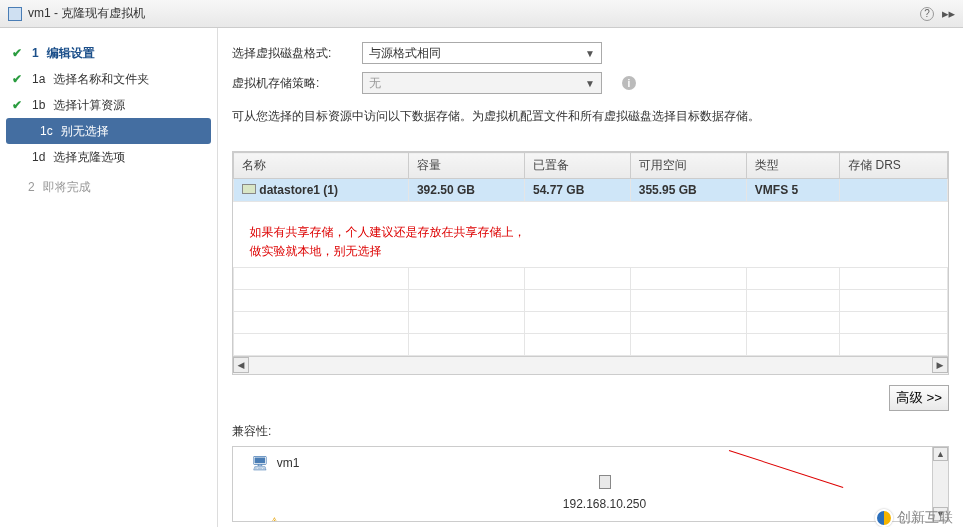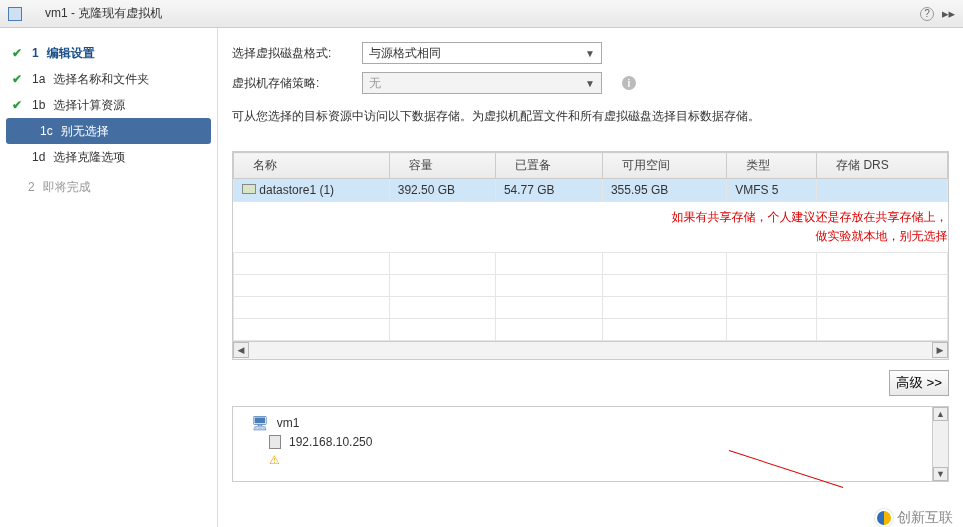--- a/index.html
+++ b/index.html
@@ -1,54 +1,54 @@
 <!DOCTYPE html>
 <html><head>
 <meta charset="utf-8">
 <style>
   * { box-sizing: border-box; margin: 0; padding: 0; }
   body { font-family: Arial, "Microsoft YaHei", sans-serif; font-size: 12px; color: #333; background: #fff; width: 963px; height: 527px; overflow: hidden; }
   .titlebar { height: 28px; background: linear-gradient(#f7f7f7, #e8e8e8); border-bottom: 1px solid #ccc; display: flex; align-items: center; padding: 0 8px; justify-content: space-between; }
-  .titlebar-left { display: flex; align-items: center; gap: 23px; }
+  .titlebar-left { display: flex; align-items: center; gap: 6px; }
   .titlebar-right { display: flex; align-items: center; gap: 8px; color: #666; }
   .body { display: flex; height: calc(100% - 28px); }
   .sidebar { width: 218px; border-right: 1px solid #ddd; padding-top: 12px; }
   .step { display: flex; align-items: center; height: 26px; padding-left: 12px; gap: 8px; cursor: pointer; }
   .step.sub { padding-left: 40px; }
   .step.active { background: #446ea1; color: #fff; border-radius: 3px; margin: 0 6px; padding-left: 34px; }
   .step .check { color: #2a9c3f; font-weight: bold; width: 12px; display: inline-block; }
   .step.top { font-weight: bold; color: #1b4f8a; }
   .step.disabled { color: #999; }
   .main { flex: 1; padding: 14px 14px 0 14px; display: flex; flex-direction: column; position: relative; }
   .formrow { display: flex; align-items: center; margin-bottom: 8px; gap: 20px; }
   .formrow label { width: 110px; }
   .select { border: 1px solid #aaa; height: 22px; display: flex; align-items: center; justify-content: space-between; padding: 0 6px; background: #fff; min-width: 240px; }
   .select .arrow { font-size: 10px; color: #555; }
   .select.disabled { color: #999; background: #f3f3f3; }
   .info-icon { width: 14px; height: 14px; border-radius: 50%; background: #bbb; color: #fff; font-size: 10px; display: flex; align-items: center; justify-content: center; font-weight: bold; }
   .desc { margin: 6px 0 26px 0; }
   .table-wrap { border: 1px solid #ccc; }
   .table { width: 100%; border-collapse: collapse; }
-  .table th { background: linear-gradient(#f6f6f6,#eaeaea); border: 1px solid #ccc; font-weight: normal; text-align: left; padding: 4px 19px; height: 24px; color: #444; }
+  .table th { background: linear-gradient(#f6f6f6,#eaeaea); border: 1px solid #ccc; font-weight: normal; text-align: left; padding: 4px 8px; height: 24px; color: #444; }
   .table td { border: 1px solid #e5e5e5; padding: 4px 8px; height: 22px; }
-  .row-sel td { background: #cfe6f8; }
-  .note { color: #d00; text-align: right; padding: 6px 0; line-height: 1.6; }
+  .row-sel td { background: #cfe6f8; font-weight: bold; }
+  .note { color: #d00; text-align: left; padding: 6px 16px; line-height: 1.6; margin-top: 15px; }
   .hscroll { height: 18px; border-top: 1px solid #ccc; background: #f3f3f3; position: relative; }
   .hscroll .left, .hscroll .right { position: absolute; top: 0; width: 16px; height: 16px; border: 1px solid #bbb; background: #eee; display:flex;align-items:center;justify-content:center;font-size:9px;color:#555; }
   .hscroll .left { left: 0; }
   .hscroll .right { right: 0; }
   .adv-row { text-align: right; margin: 10px 0; }
   .adv-btn { border: 1px solid #aaa; background: linear-gradient(#fdfdfd,#e9e9e9); padding: 3px 6px; margin-left: 8px; }
   .compat-label { margin: 2px 0 6px 0; color: #333; }
   .compat-box { border: 1px solid #ccc; height: 76px; position: relative; padding: 6px 8px; overflow: hidden; }
   .compat-box .vscroll { position: absolute; right: 0; top: 0; bottom: 0; width: 16px; background: #f0f0f0; border-left: 1px solid #ccc; }
   .compat-box .vscroll .up, .compat-box .vscroll .down { height: 14px; border: 1px solid #bbb; background: #eee; display:flex;align-items:center;justify-content:center;font-size:9px;color:#555; }
   .compat-box .vscroll .down { position:absolute; bottom:0; left:0; right:0; }
   .compat-line { display: flex; align-items: center; gap: 8px; padding: 2px 0 2px 10px; }
-  .compat-line.indent { padding-left: 28px; }
+  .compat-line.indent { padding-left: 28px; flex-direction: column; }
   .compat-line.indent2 { padding-left: 28px; }
   .warn-icon { color: #e6a100; }
   .host-icon { width:12px;height:14px;border:1px solid #888;background:#e9e9e9; }
   .vm-icon { color:#4a7db5;font-size:14px; }
   .ds-icon { width:14px;height:10px;border:1px solid #888;background:#d9e6c6;display:inline-block; }
   .watermark { position: absolute; right: 10px; bottom: 0; display:flex; align-items:center; gap:4px; font-size:14px; color:#888; }
   .watermark .logo { width:18px;height:18px;border-radius:50%;background:conic-gradient(#f7b500 0 50%, #2c6fbb 50% 100%);border:2px solid #fff;box-shadow:0 0 2px #aaa; }
   .redline { position:absolute; right:120px; bottom:0; width:120px; height:40px; pointer-events:none; }
   .redline::after { content:""; position:absolute; left:0; top:0; width:120px; height:1px; background:#d00; transform: rotate(18deg); transform-origin: right bottom; }
   .vm-title-icon { display:inline-block;width:14px;height:14px;border:1px solid #4a7db5;background:#cfe0f2; }
@@ -184,20 +184,21 @@
       <div class="hscroll">
         <div class="left">◀</div>
         <div class="right">▶</div>
       </div>
     </div>
 
     <div class="adv-row">
       <button class="adv-btn">高级 &gt;&gt;</button>
     </div>
 
+    <div class="compat-label">兼容性:</div>
     <div class="compat-box">
       <div class="compat-line">
         <span class="vm-icon">🖥</span>
         <span>vm1</span>
       </div>
       <div class="compat-line indent">
         <span class="host-icon"></span>
         <span>192.168.10.250</span>
       </div>
       <div class="compat-line indent2">

